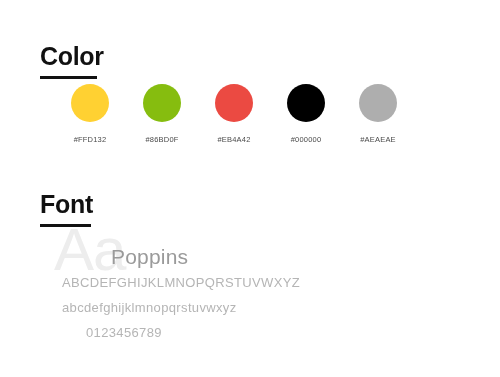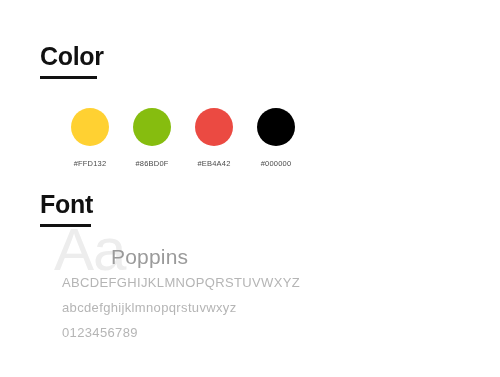--- a/index.html
+++ b/index.html
@@ -54,24 +54,24 @@
     top: 192px;
   }
   #font-section .section-rule {
     width: 51px;
   }
 
   
   .swatch-row {
     position: absolute;
     left: 62px;
-    top: 108px;
+    top: 84px;
     display: flex;
     align-items: flex-start;
-    gap: 6px;
+    gap: 16px;
   }
   .swatch {
     width: 56px;
     display: flex;
     flex-direction: column;
     align-items: center;
   }
   .swatch-dot {
     width: 38px;
     height: 38px;
@@ -158,35 +158,39 @@
     <div class="swatch">
       <span class="swatch-dot" id="dot-2" style="background: rgb(235, 74, 66);"></span>
       <span class="swatch-hex">#EB4A42</span>
     </div>
 
     <div class="swatch">
       <span class="swatch-dot" id="dot-3" style="background: rgb(0, 0, 0);"></span>
       <span class="swatch-hex">#000000</span>
     </div>
 
+    <div class="swatch">
+      <span class="swatch-dot" id="dot-4" style="background: rgb(174, 174, 174);"></span>
+      <span class="swatch-hex">#AEAEAE</span>
+    </div>
 
   </div>
 
   <div class="section" id="font-section">
     <div class="section-title">Font</div>
     <div class="section-rule"></div>
   </div>
 
   <div class="font-block">
 
     <div class="watermark" style="color: rgb(237, 237, 237);">Aa</div>
 
     <div class="font-name" style="color: rgb(154, 154, 154);">Poppins</div>
 
     <div class="specimen">
       <div class="specimen-line" style="color: rgb(181, 181, 181);">ABCDEFGHIJKLMNOPQRSTUVWXYZ</div>
       <div class="specimen-line" style="color: rgb(181, 181, 181);">abcdefghijklmnopqrstuvwxyz</div>
-      <div class="specimen-line" style="color: rgb(181, 181, 181);">0123456789</div>
+      <div class="specimen-line" style="color: rgb(181, 181, 181); margin-left: 24px;">0123456789</div>
     </div>
 
   </div>
 
 </div>
 
 </body></html>

